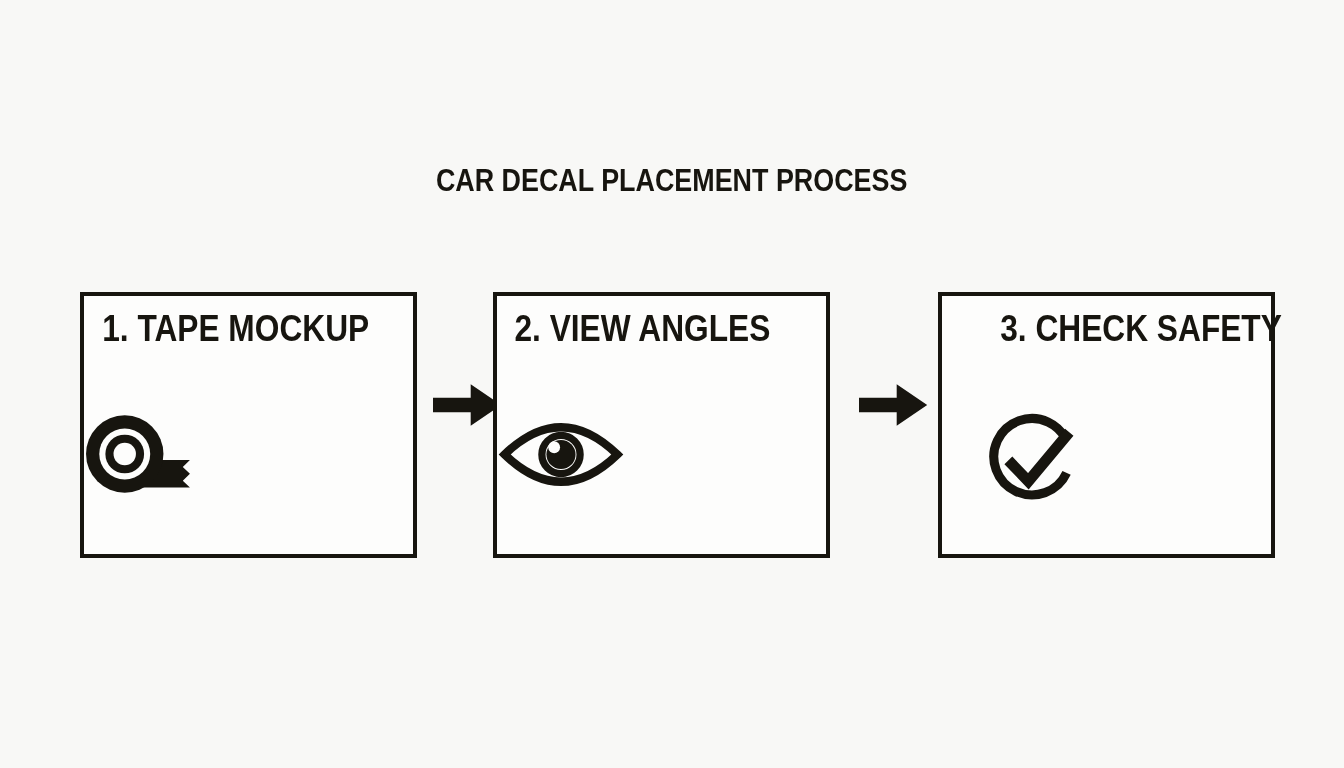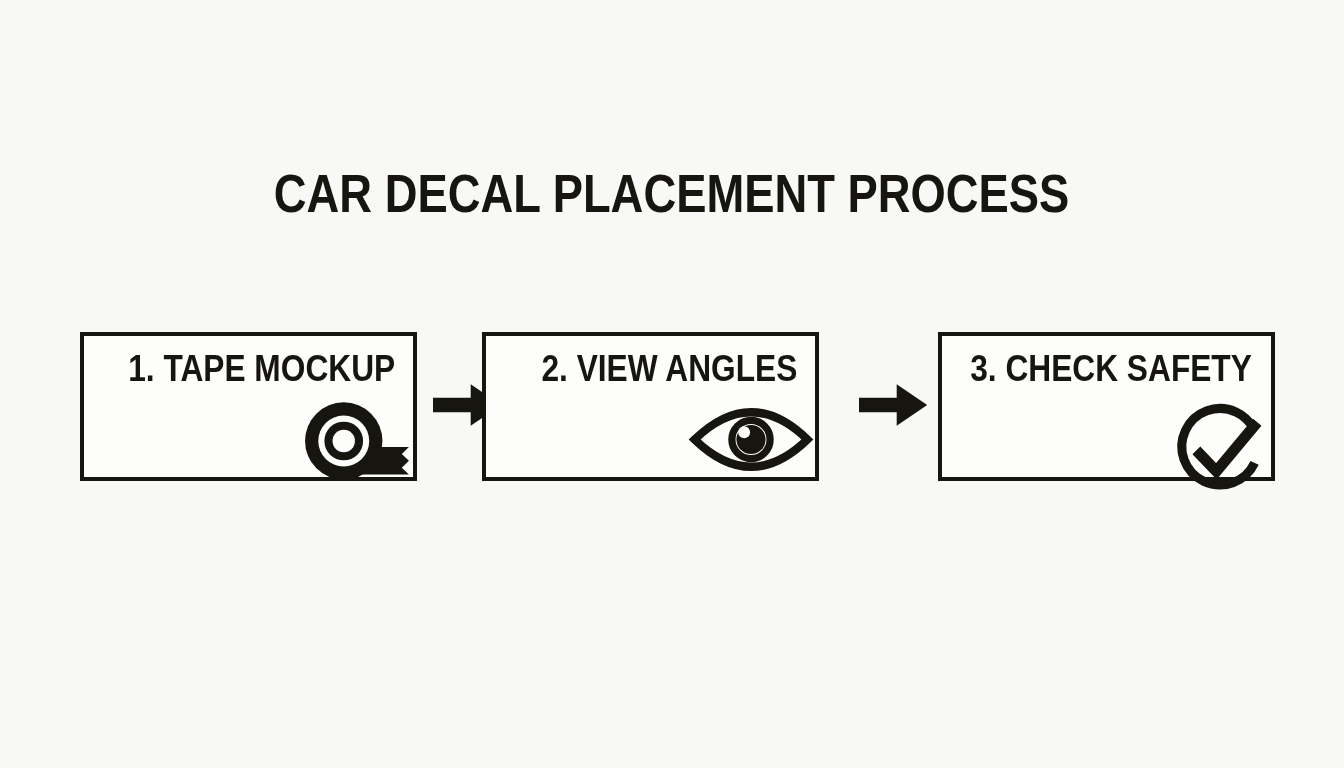--- a/index.html
+++ b/index.html
@@ -23,39 +23,38 @@
     transform: scaleX(0.84);
     transform-origin: center;
     white-space: nowrap;
   }
   .title {
     position: absolute;
     top: 162px;
     left: 0;
     width: 100%;
     text-align: center;
-    font-size: 54px;
+    font-size: 32px;
     font-weight: bold;
     letter-spacing: 0px;
     color: var(--ink);
   }
   .step-box {
     position: absolute;
     top: 292px;
     width: 337px;
-    height: 149px;
+    height: 266px;
     background: var(--box);
     border: 4px solid var(--ink);
     display: flex;
     flex-direction: column;
-    align-items: flex-end;
-    margin-top: 40px;
+    align-items: flex-start;
   }
   .step-box.b1 { left: 80px; }
-  .step-box.b2 { left: 482px; }
+  .step-box.b2 { left: 493px; }
   .step-box.b3 { left: 938px; padding-left: 39px; }
   .step-label {
     padding-top: 12px;
     font-size: 36px;
     font-weight: bold;
     color: var(--ink);
     text-align: center;
   }
   .step-label .condensed { transform: scaleX(0.88); }
   .step-icon-wrap {

